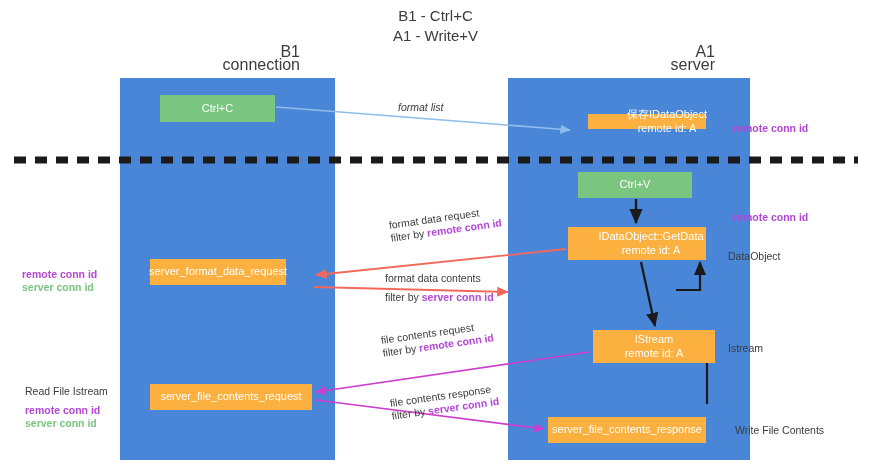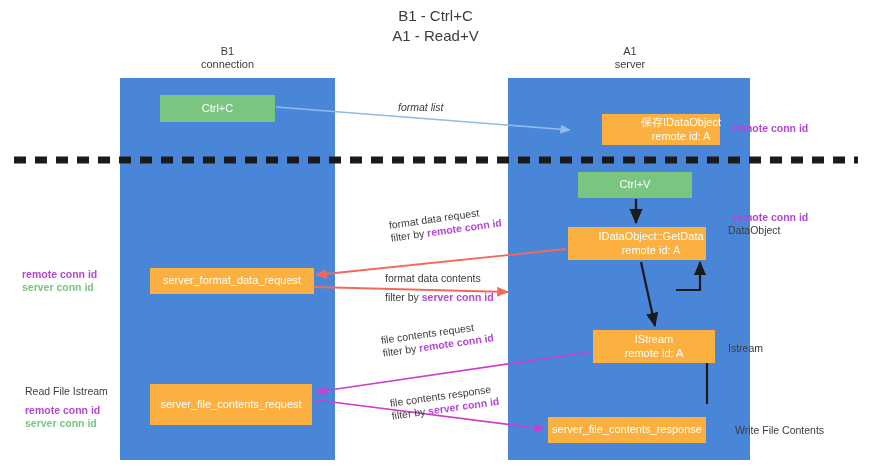--- a/index.html
+++ b/index.html
@@ -14,22 +14,22 @@
   
   #wires{position:absolute;left:0;top:0;width:871px;height:467px;pointer-events:none;}
 
   
   .lane{position:absolute;background:#4a86d8;}
   #lane-b1{left:120px;top:78px;width:215px;height:382px;}
   #lane-a1{left:508px;top:78px;width:242px;height:382px;}
 
   
   .lane-head{
-    position:absolute;text-align:center;color:#3c3c3c;
-    font-size:11px;line-height:13px;
+    position:absolute;text-align:right;color:#3c3c3c;
+    font-size:16px;line-height:13px;
   }
   #head-b1{left:155px;top:45px;width:145px;}
   #head-a1{left:545px;top:45px;width:170px;}
   .lane-head .l1{display:block;}
   .lane-head .l2{display:block;}
 
   
   #title{
     position:absolute;left:0;top:6px;width:871px;text-align:center;
     color:#3c3c3c;font-size:15px;line-height:20px;
@@ -40,62 +40,62 @@
   .node{
     position:absolute;box-sizing:border-box;
     display:flex;flex-direction:column;align-items:center;justify-content:center;
     color:#ffffff;font-size:11px;line-height:13.5px;text-align:left;
   }
   .node.green{background:#7ac57f;}
   .node.orange{background:#fbb040;}
   .node .ln{display:block;white-space:nowrap;}
 
   #n-ctrlc{left:160px;top:95px;width:115px;height:27px;}
-  #n-idataobject{left:602px;top:114px;width:118px;height:31px;padding-left:40px;}
+  #n-idataobject{left:588px;top:114px;width:118px;height:15px;padding-left:40px;}
   #n-ctrlv{left:578px;top:172px;width:114px;height:26px;}
   #n-getdata{left:568px;top:227px;width:138px;height:33px;padding-left:28px;}
-  #n-sfdreq{left:150px;top:268px;width:164px;height:26px;}
+  #n-sfdreq{left:150px;top:259px;width:136px;height:26px;}
   #n-sfdres{left:512px;top:280px;width:160px;height:26px;}
   #n-istream{left:593px;top:330px;width:122px;height:33px;}
-  #n-sfcreq{left:150px;top:384px;width:162px;height:41px;}
+  #n-sfcreq{left:150px;top:384px;width:162px;height:26px;}
   #n-sfcres{left:548px;top:417px;width:158px;height:26px;}
 
   
   .lbl{position:absolute;font-size:10.5px;line-height:13px;color:#3c3c3c;white-space:nowrap;}
   .lbl.rot{transform:rotate(-8deg);transform-origin:left top;}
   .c-remote{color:#b347d6;font-weight:bold;}
   .c-server{color:#7ac57f;font-weight:bold;}
   .side{position:absolute;font-size:10.5px;line-height:13px;color:#3c3c3c;white-space:nowrap;}
   .side.purple{color:#b347d6;font-weight:bold;}
 
   #l-formatlist{left:398px;top:101px;font-style:italic;}
 
   #l-fdreq{left:388px;top:219px;}
   #l-fdres{left:385px;top:272px;}
   #l-fcreq{left:380px;top:334px;}
   #l-fcres{left:389px;top:397px;}
 
   #s-remote1{left:733px;top:122px;}
   #s-remote2{left:733px;top:211px;}
-  #s-dataobject{left:728px;top:224px;text-align:center;}
+  #s-dataobject{left:728px;top:250px;text-align:center;}
   #s-istream{left:728px;top:342px;}
   #s-write{left:735px;top:424px;}
 
   #g-left1{left:22px;top:268px;}
   #g-left2{left:25px;top:385px;}
   .legend-line{display:block;}
 </style>
 </head>
 <body>
 
 <div id="stage">
 
   <div id="title">
     <span>B1 - Ctrl+C</span>
-    <span>A1 - Read+V</span>
+    <span>A1 - Write+V</span>
   </div>
 
   <div id="head-b1" class="lane-head">
     <span class="l1">B1</span>
     <span class="l2">connection</span>
   </div>
   <div id="head-a1" class="lane-head">
     <span class="l1">A1</span>
     <span class="l2">server</span>
   </div>

